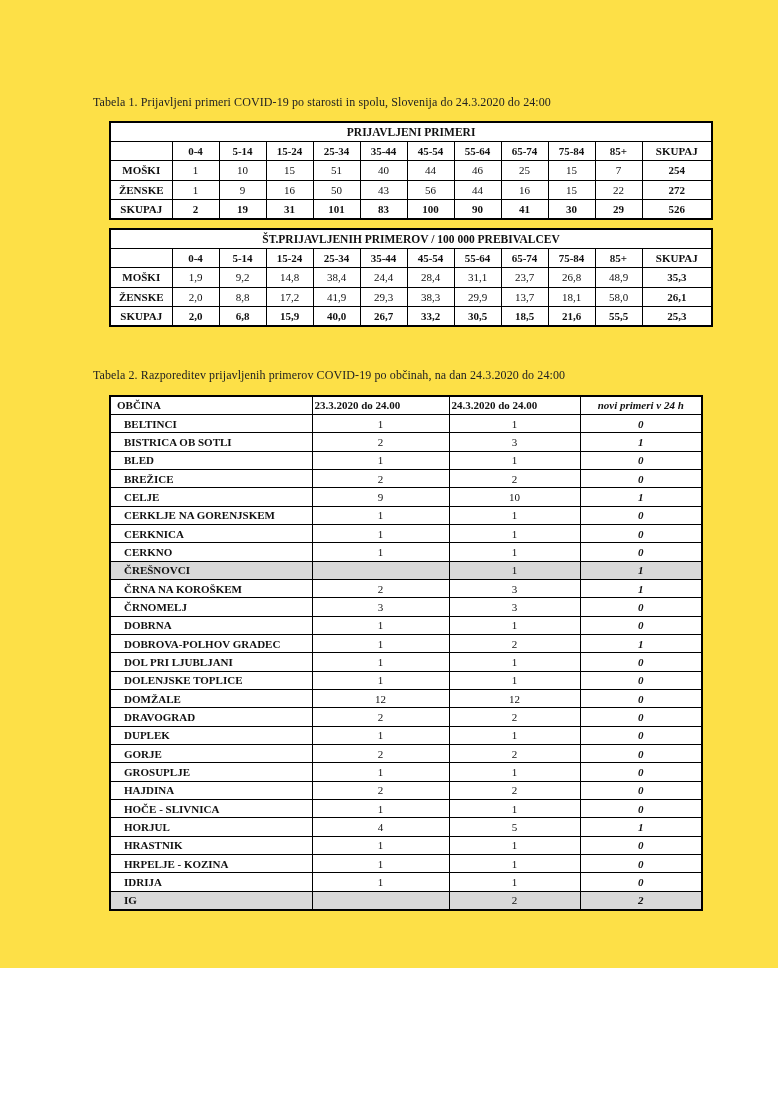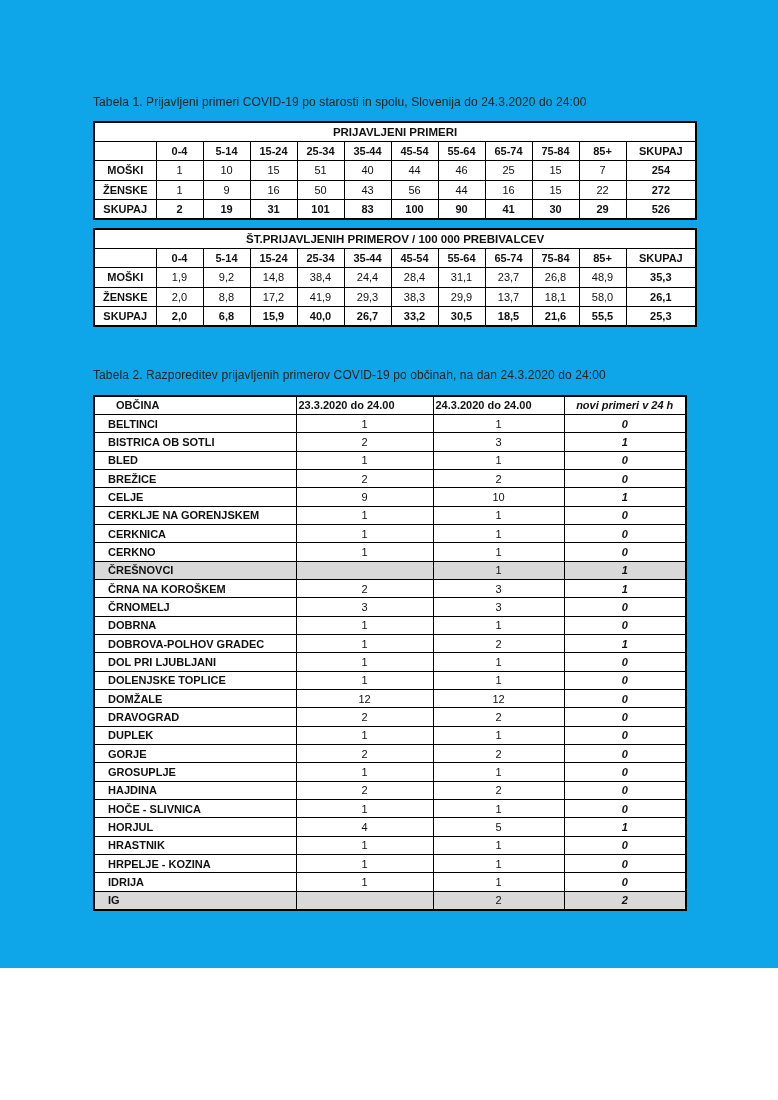--- a/index.html
+++ b/index.html
@@ -2,33 +2,33 @@
 <html><head>
 <meta charset="utf-8">
 <style>
   * { margin: 0; padding: 0; box-sizing: border-box; }
   html, body {
     width: 778px; height: 1100px;
     background: #ffffff;
     font-family: "Liberation Sans", "DejaVu Sans", sans-serif;
     color: #111;
   }
-  .page { position: relative; width: 778px; height: 968px; background: #0ea5e9; overflow: hidden; }
+  .page { position: relative; width: 778px; height: 968px; background: #fde047; overflow: hidden; font-family: Liberation Serif, serif; }
 
   .caption {
     position: absolute; left: 93px;
     font-size: 12px; color: #222; letter-spacing: 0.1px;
     white-space: nowrap;
   }
   #caption1 { top: 95px; }
   #caption2 { top: 368px; }
 
   table { border-collapse: collapse; table-layout: fixed; position: absolute; left: 93px; background: #fff; }
   table, th, td { border: 1.4px solid #000; }
-  table { border-width: 2.2px; }
+  table { border-width: 2.2px; margin-left: 16px; }
 
   
   .age-table { width: 602px; }
   .age-table th, .age-table td {
     height: 19.4px; font-size: 11px; text-align: center; vertical-align: middle;
     padding: 0 1px; overflow: hidden; white-space: nowrap;
   }
   .age-table .title-cell { font-weight: bold; font-size: 11.5px; }
   .age-table th { font-weight: bold; }
   .age-table td.rowlabel { font-weight: bold; }
@@ -37,21 +37,21 @@
   #table1 { top: 121px; }
   #table2 { top: 228px; }
 
   
   .muni-table { width: 592px; top: 395px; }
   .muni-table th, .muni-table td {
     height: 18.35px; font-size: 11px; vertical-align: middle;
     padding: 0 2px; overflow: hidden; white-space: nowrap;
   }
   .muni-table th { font-weight: bold; text-align: left; }
-  .muni-table th.name-col { text-align: left; padding-left: 21px; }
+  .muni-table th.name-col { text-align: left; padding-left: 6px; }
   .muni-table td.name-col { font-weight: bold; text-align: left; padding-left: 13px; }
   .muni-table td.num { text-align: center; }
   .muni-table th.novi-col, .muni-table td.novi-col { font-style: italic; font-weight: bold; text-align: center; }
   .muni-table tr.shaded td { background: #d9d9d9; }
 </style>
 </head>
 <body>
 
 <div class="page">
 

